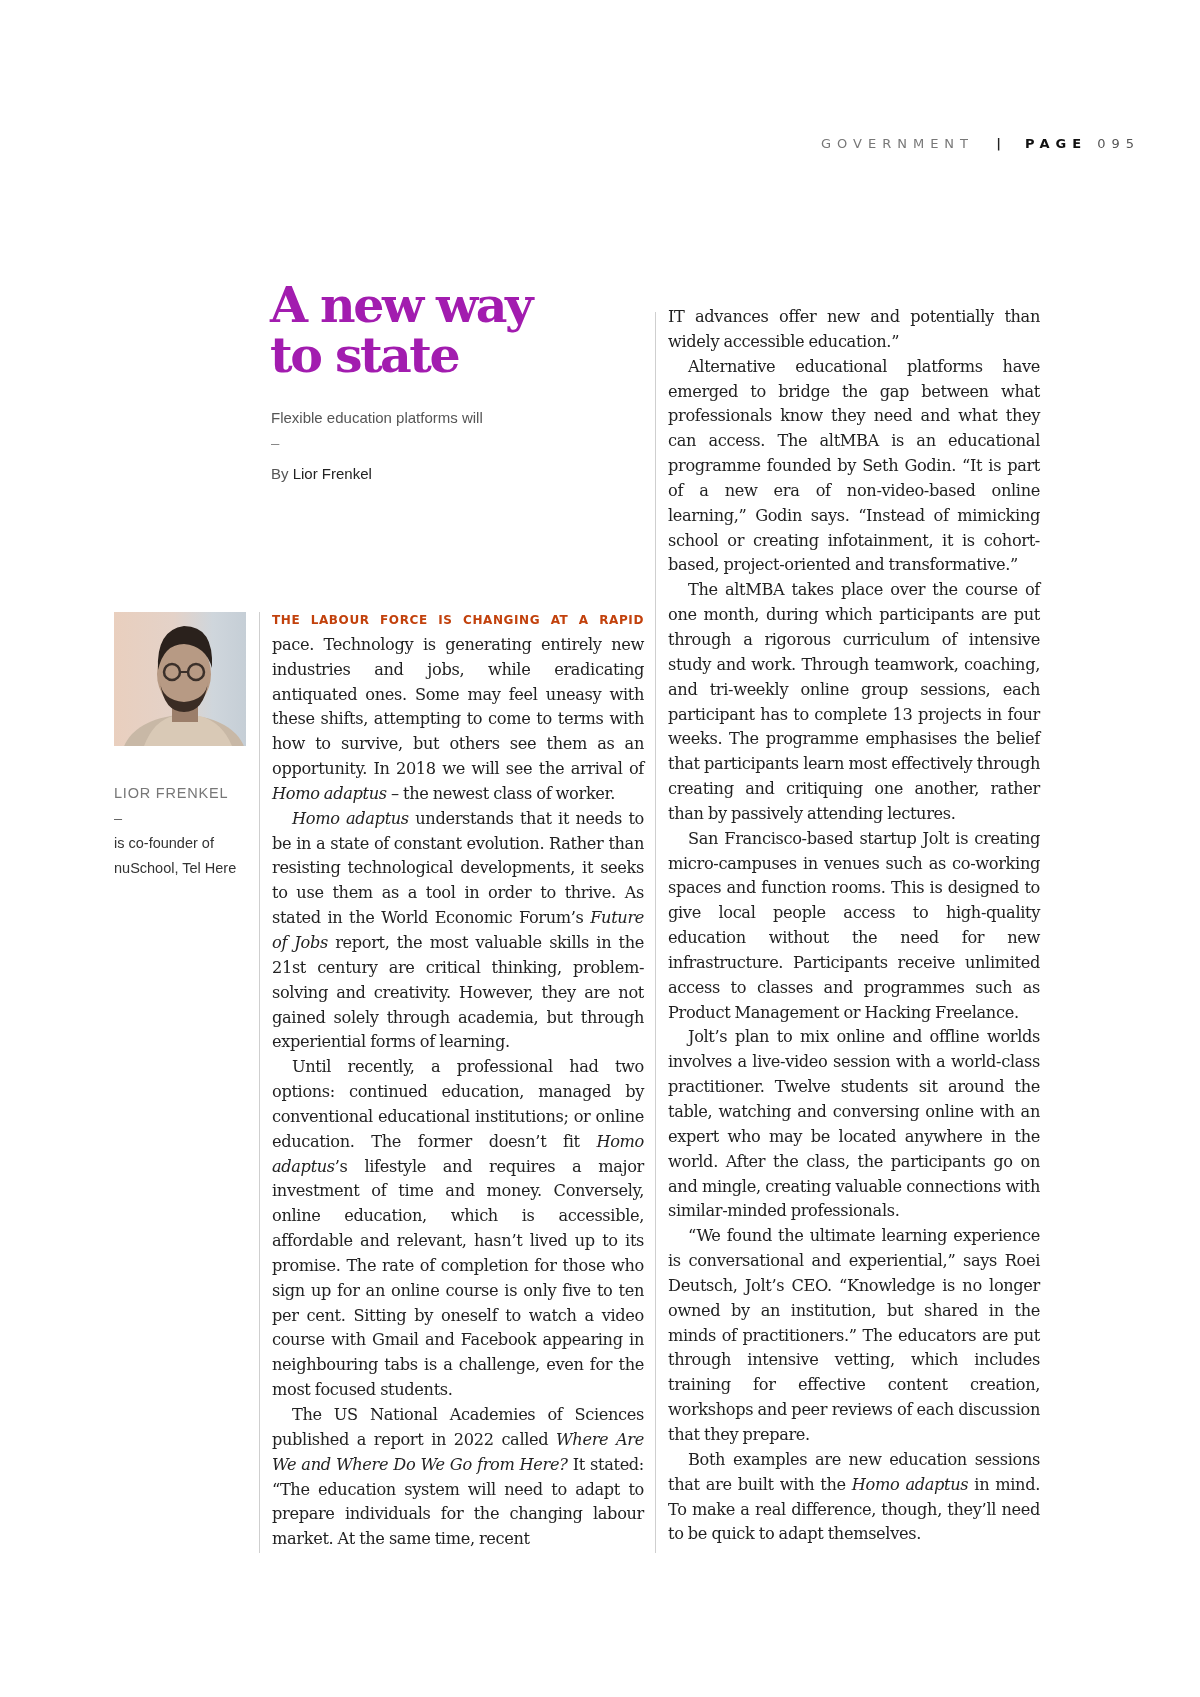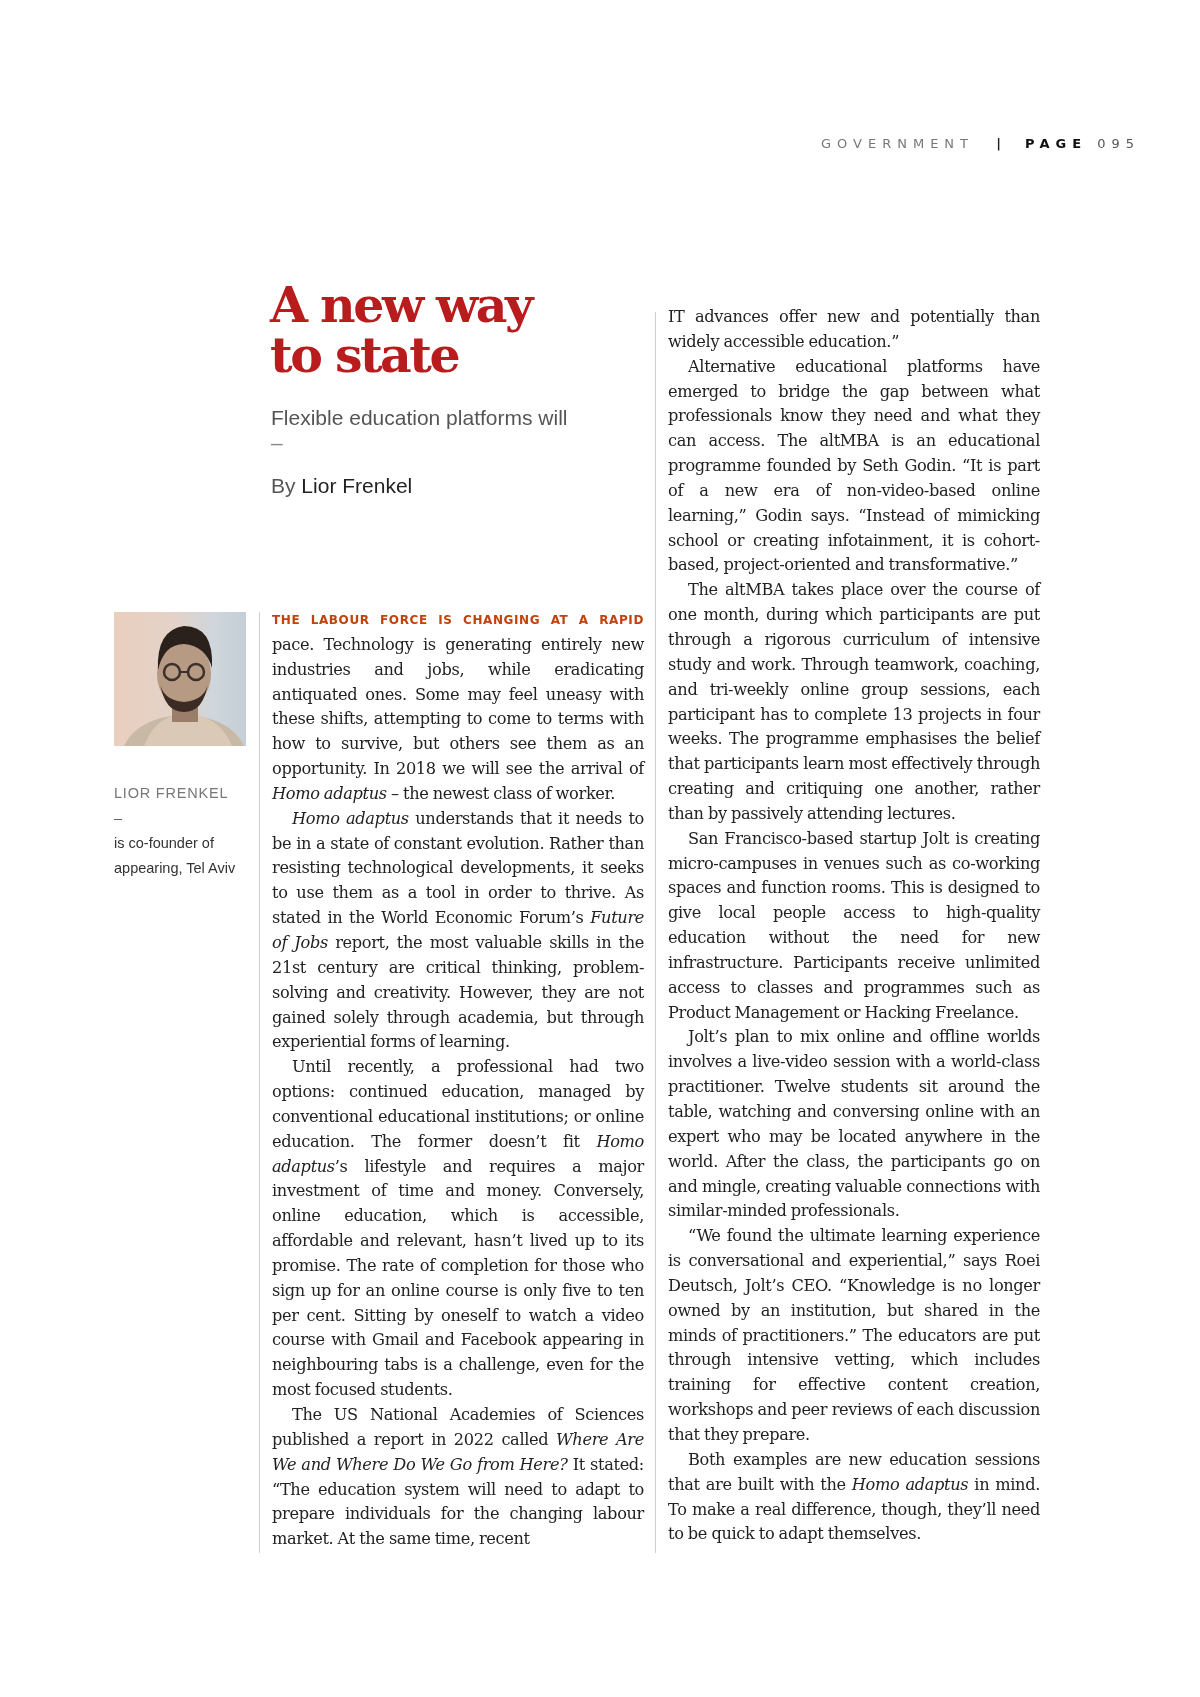--- a/index.html
+++ b/index.html
@@ -10,29 +10,29 @@
       font-family: "DejaVu Sans", sans-serif; font-size: 13px; letter-spacing: 6px;
       color: #777; white-space: nowrap;
     }
     .running-head .sep { color: #222; font-weight: bold; margin: 0 14px 0 12px; letter-spacing: 0; }
     .running-head .page-label { color: #111; font-weight: bold; }
     .running-head .page-num { color: #555; }
 
     .title {
       position: absolute; left: 270px; top: 280px; margin: 0;
       font-family: "DejaVu Serif", serif; font-weight: bold; font-size: 49px;
-      line-height: 50px; letter-spacing: -2.5px; color: #b91c1c; width: 360px;
+      line-height: 50px; letter-spacing: -2.5px; color: #a21caf; width: 360px;
     }
     .standfirst {
       position: absolute; left: 271px; top: 405px; width: 340px;
-      font-family: "Liberation Sans", sans-serif; font-size: 21px; line-height: 25px;
+      font-family: "Liberation Sans", sans-serif; font-size: 15px; line-height: 25px;
       color: #555; font-weight: normal;
     }
     .standfirst .dash { color: #888; }
-    .standfirst .byline { margin-top: 18px; color: #555; }
+    .standfirst .byline { margin-top: 6px; color: #555; }
     .standfirst .byline .author { color: #222; }
 
     .photo {
       position: absolute; left: 114px; top: 612px; width: 132px; height: 134px;
       background: linear-gradient(90deg, #e9cfbe 0%, #e4d2c8 45%, #cfd6dc 75%, #c5ced6 100%);
       overflow: hidden;
     }
     .photo svg { width: 100%; height: 100%; display: block; }
 
     .bio {
@@ -97,21 +97,21 @@
     <circle cx="58" cy="60" r="8" fill="none" stroke="#3b302a" stroke-width="2.5"></circle>
     <circle cx="82" cy="60" r="8" fill="none" stroke="#3b302a" stroke-width="2.5"></circle>
     <line x1="66" y1="60" x2="74" y2="60" stroke="#3b302a" stroke-width="2"></line>
   </svg>
 </div>
 
 <div class="bio">
   <div class="bio-name">LIOR FRENKEL</div>
   <div class="bio-dash">–</div>
   <div>is co-founder of</div>
-  <div>appearing, Tel Aviv</div>
+  <div>nuSchool, Tel Here</div>
 </div>
 
 <div class="divider left"></div>
 <div class="divider right"></div>
 
 <div class="col c1">
   <p class="noindent"><span class="lead">THE LABOUR FORCE IS CHANGING AT A RAPID</span><span> pace. Technology is generating entirely new industries and jobs, while eradicating antiquated ones. Some may feel uneasy with these shifts, attempting to come to terms with how to survive, but others see them as an opportunity. In 2018 we will see the arrival of </span><em>Homo adaptus</em><span> – the newest class of worker.</span></p>
   <p><em>Homo adaptus</em><span> understands that it needs to be in a state of constant evolution. Rather than resisting technological developments, it seeks to use them as a tool in order to thrive. As stated in the World Economic Forum’s </span><em>Future of Jobs</em><span> report, the most valuable skills in the 21st century are critical thinking, problem-solving and creativity. However, they are not gained solely through academia, but through experiential forms of learning.</span></p>
   <p><span>Until recently, a professional had two options: continued education, managed by conventional educational institutions; or online education. The former doesn’t fit </span><em>Homo adaptus</em><span>’s lifestyle and requires a major investment of time and money. Conversely, online education, which is accessible, affordable and relevant, hasn’t lived up to its promise. The rate of completion for those who sign up for an online course is only five to ten per cent. Sitting by oneself to watch a video course with Gmail and Facebook appearing in neighbouring tabs is a challenge, even for the most focused students.</span></p>
   <p><span>The US National Academies of Sciences published a report in 2022 called </span><em>Where Are We and Where Do We Go from Here?</em><span> It stated: “The education system will need to adapt to prepare individuals for the changing labour market. At the same time, recent</span></p>

